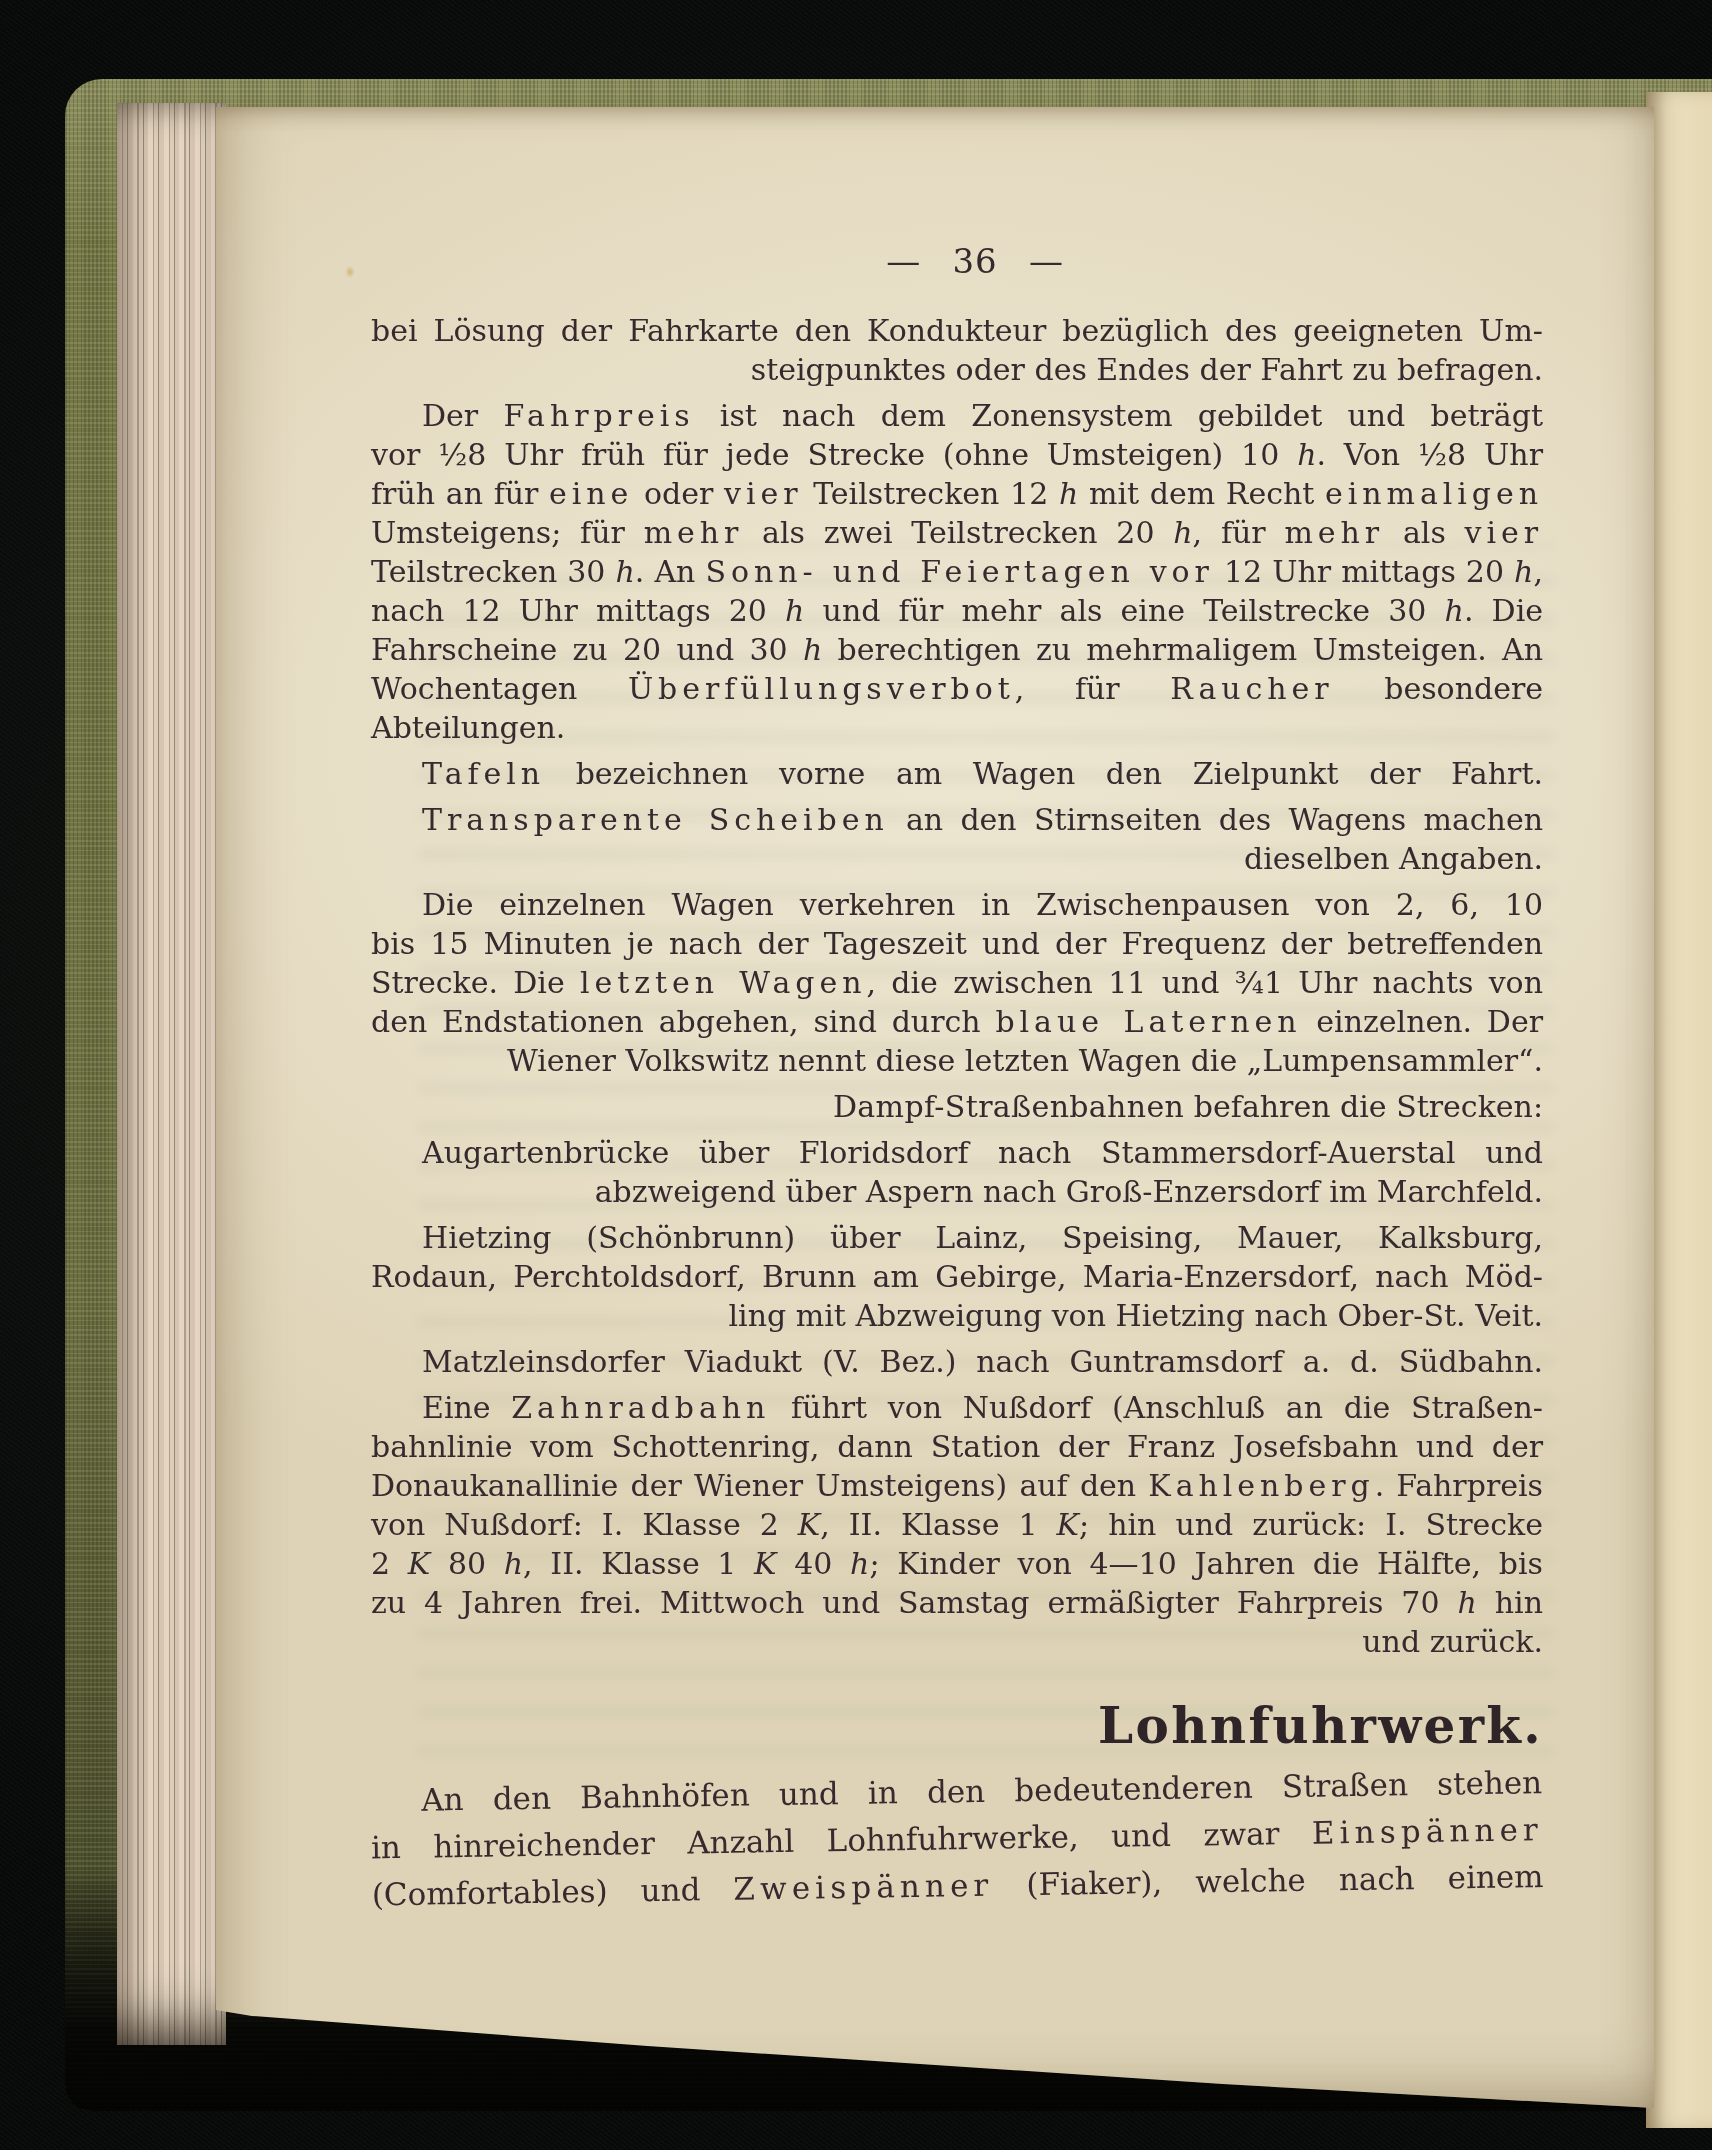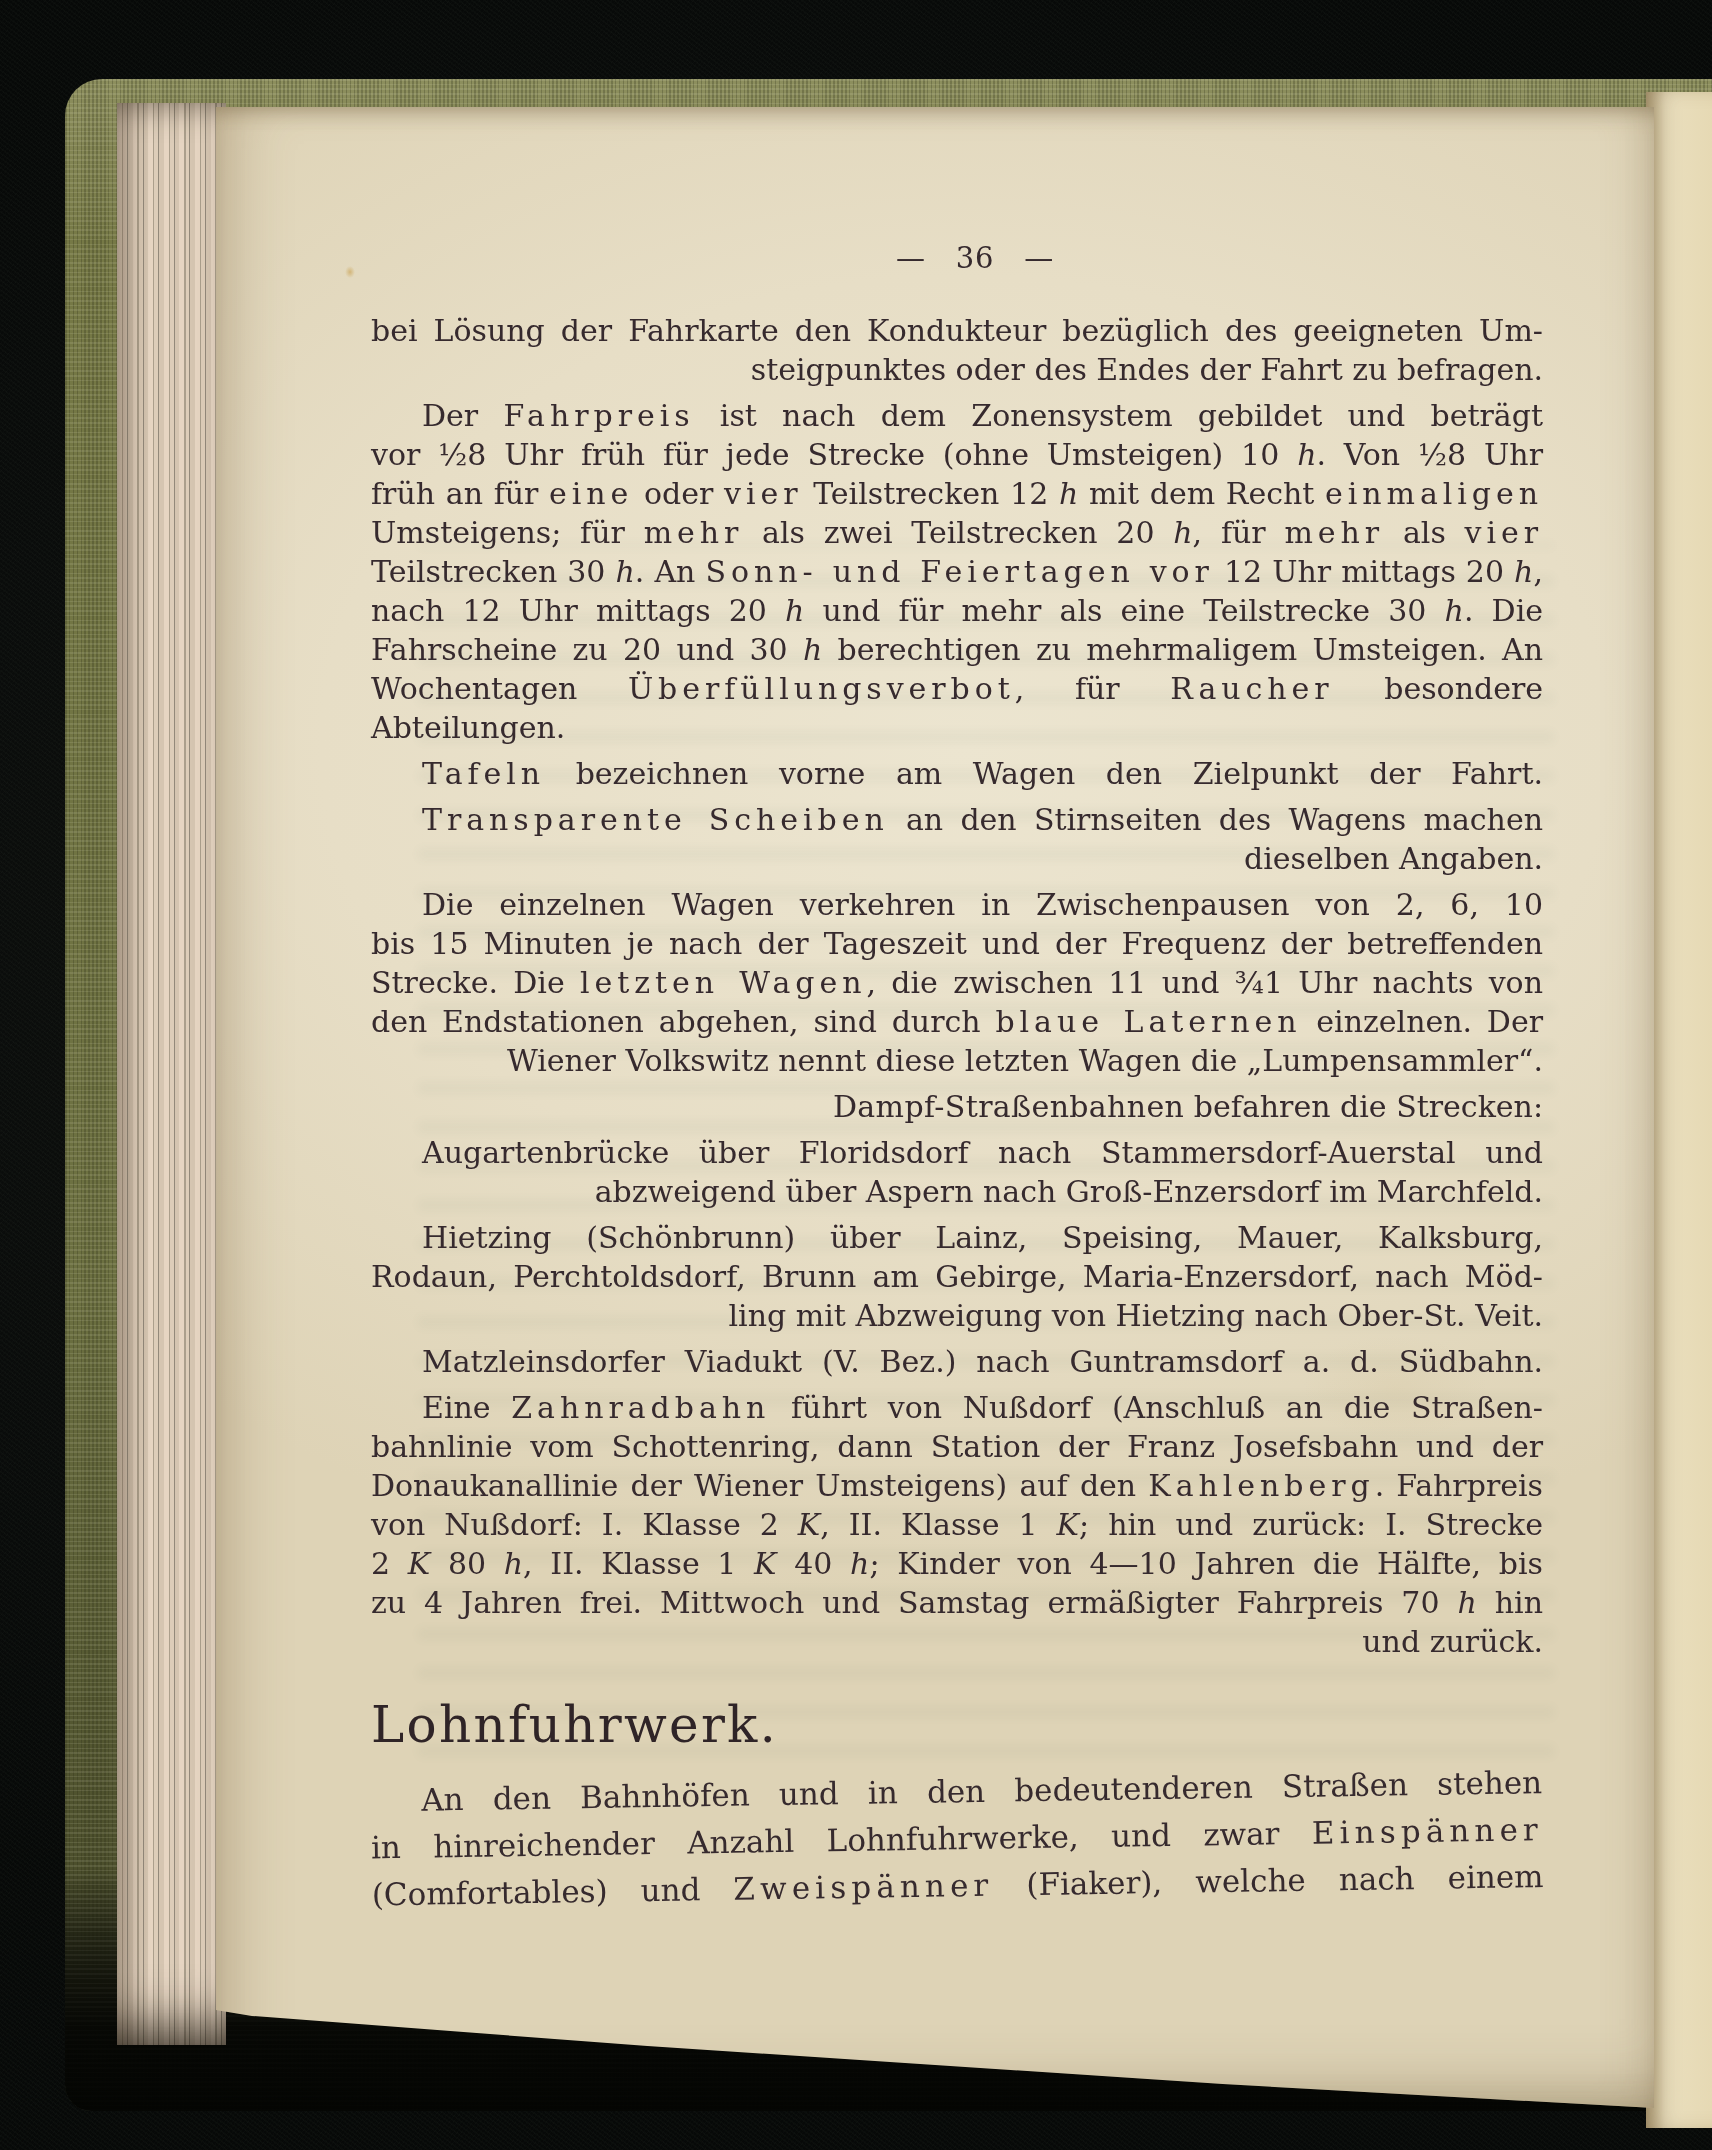--- a/index.html
+++ b/index.html
@@ -34,33 +34,33 @@
           radial-gradient(7px 8.6px at 134px 165px, rgba(197,152,62,0.55), rgba(197,152,62,0) 70%),
           radial-gradient(124px 70px at 82% 64%, rgba(190,170,120,0.10), transparent 75%),
           radial-gradient(1167px 856px at 52% 32%, #ece5d0, #e7dec6 55%, #ded3b6 100%);
         clip-path:polygon(0 0,100% 0,100% 100%,70% 98.8%,30% 96.9%,2.5% 95.4%,0 95.1%);
         box-shadow: inset 0 15.6px 20px -12.4px rgba(90,70,35,0.4),
                     inset 45px 0 62px -31px rgba(120,95,60,0.33),
                     inset -31px 0 47px -26.5px rgba(120,95,60,0.30),
                     inset 0 -54px 62px -39px rgba(100,80,45,0.35);
         color:var(--ink,#362a2e);}
   #page-num{position:absolute;left:173px;top:134px;width:1172px;text-align:center;
-        font-size:29px;letter-spacing:0.8px;word-spacing:20px;color:var(--ink,#362a2e);}
+        font-size:34px;letter-spacing:0.8px;word-spacing:20px;color:var(--ink,#362a2e);}
   #text-flow{position:absolute;left:155px;top:204px;width:1172px;
         font-size:30px;line-height:39px;text-rendering:optimizeLegibility;}
   .para{margin:0;}
   .para + .para{margin-top:7px;}
   .line{text-align:right;white-space:normal;}
   .line.just{text-align:justify;text-align-last:justify;}
   .line.first{text-indent:51px;}
   .plain{}
   .sperr{letter-spacing:0.165em;}
   .bold{font-weight:400;letter-spacing:0.012em;}
   .ital{font-style:italic;}
-  .section-heading{margin:45px 0 31px;text-align:left;font-weight:400;
+  .section-heading{margin:45px 0 31px;text-align:right;font-weight:700;
         font-size:50px;letter-spacing:2.3px;color:#2f2427;}
   .para.tilt{transform:rotate(-0.9deg);transform-origin:8% 50%;
         font-size:31px;line-height:47px;margin-top:4.7px;}
   
   #ghost{position:absolute;left:202px;top:436px;width:1136px;height:1214px;opacity:0.05;
         background:repeating-linear-gradient(0deg, rgba(60,90,70,0.8) 0 12.4px, transparent 12.4px 39px);
         filter:blur(4.7px);}
 </style>
 </head>
 <body>

